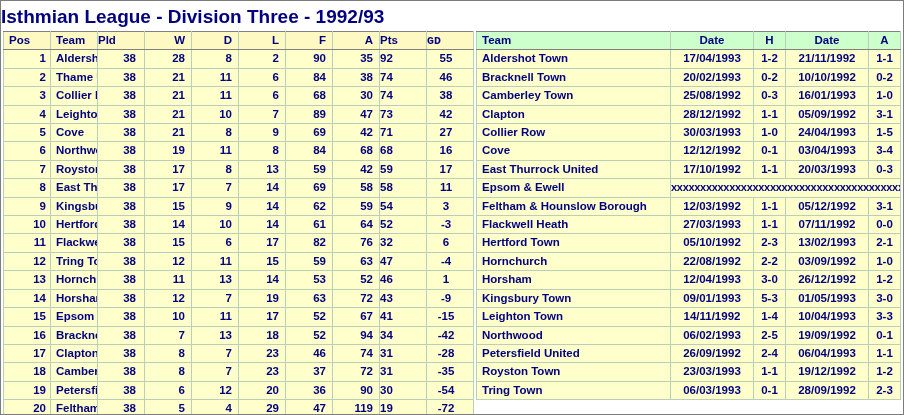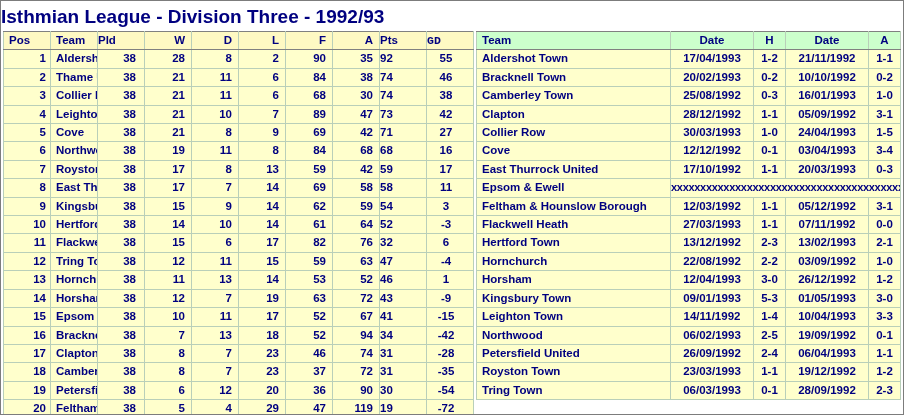--- a/index.html
+++ b/index.html
@@ -449,21 +449,21 @@
           </tr>
           <tr>
             <td class="r-team">Flackwell Heath</td>
             <td class="r-date">27/03/1993</td>
             <td class="r-score">1-1</td>
             <td class="r-date2">07/11/1992</td>
             <td class="r-score2">0-0</td>
           </tr>
           <tr>
             <td class="r-team">Hertford Town</td>
-            <td class="r-date">13/12/1992</td>
+            <td class="r-date">05/10/1992</td>
             <td class="r-score">2-3</td>
             <td class="r-date2">13/02/1993</td>
             <td class="r-score2">2-1</td>
           </tr>
           <tr>
             <td class="r-team">Hornchurch</td>
             <td class="r-date">22/08/1992</td>
             <td class="r-score">2-2</td>
             <td class="r-date2">03/09/1992</td>
             <td class="r-score2">1-0</td>

